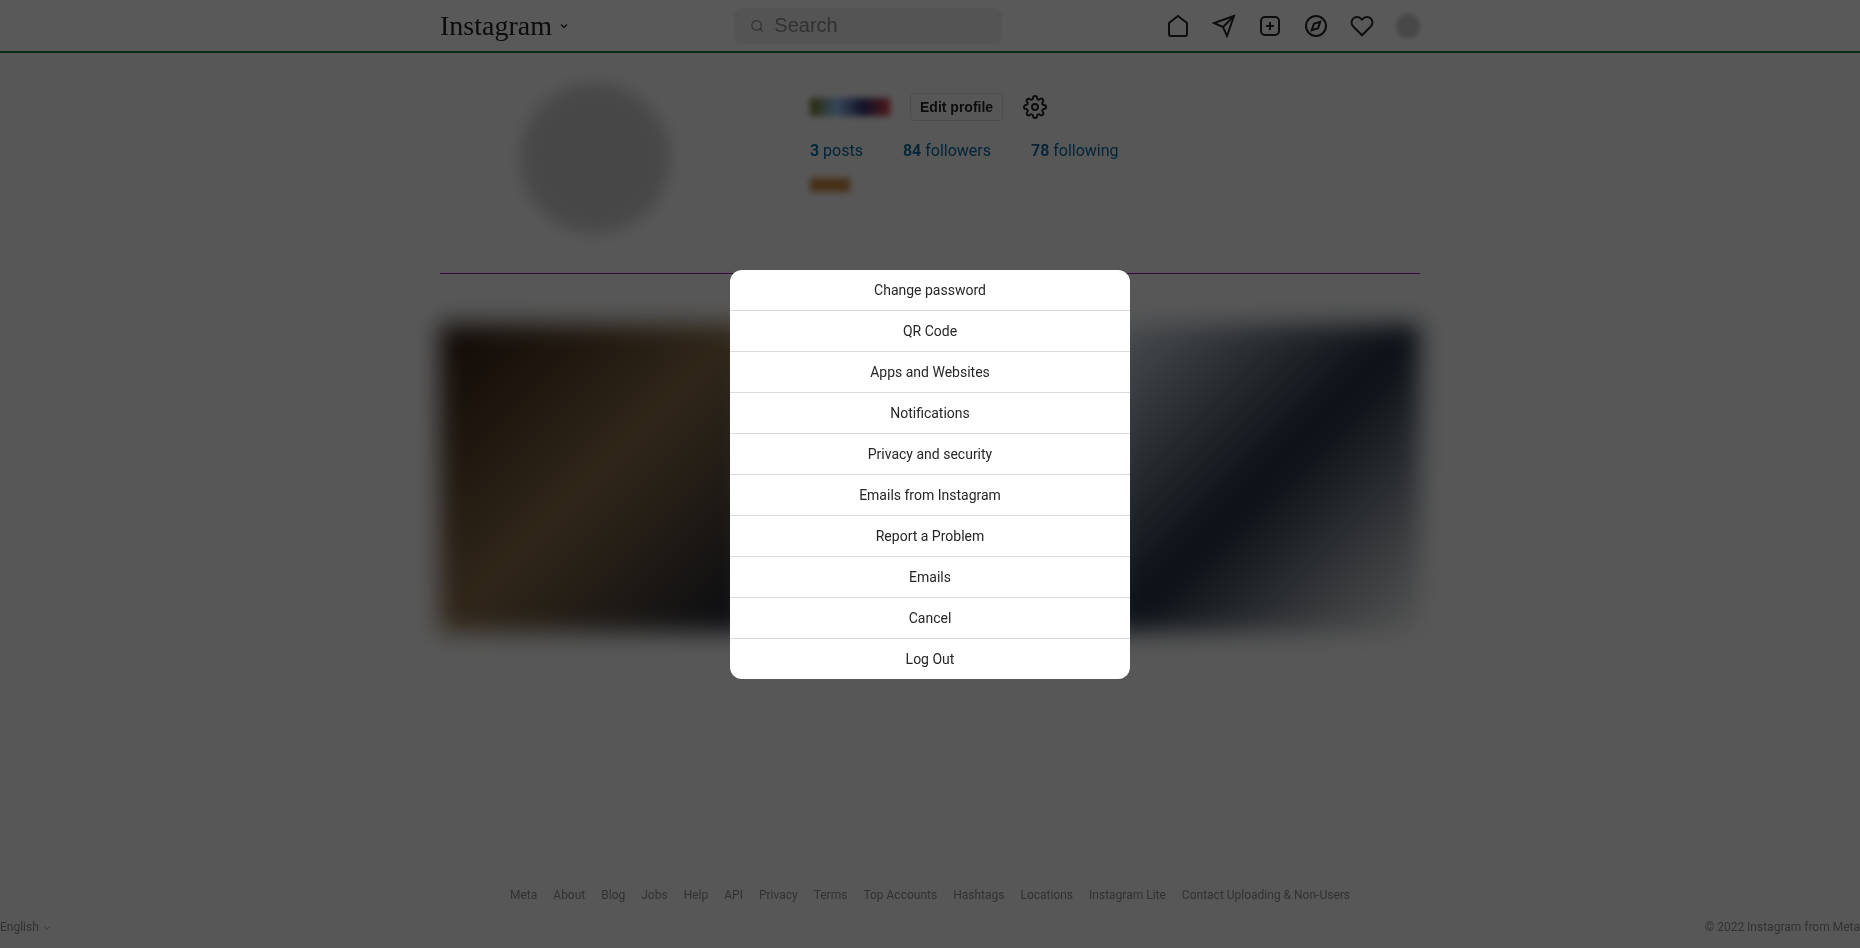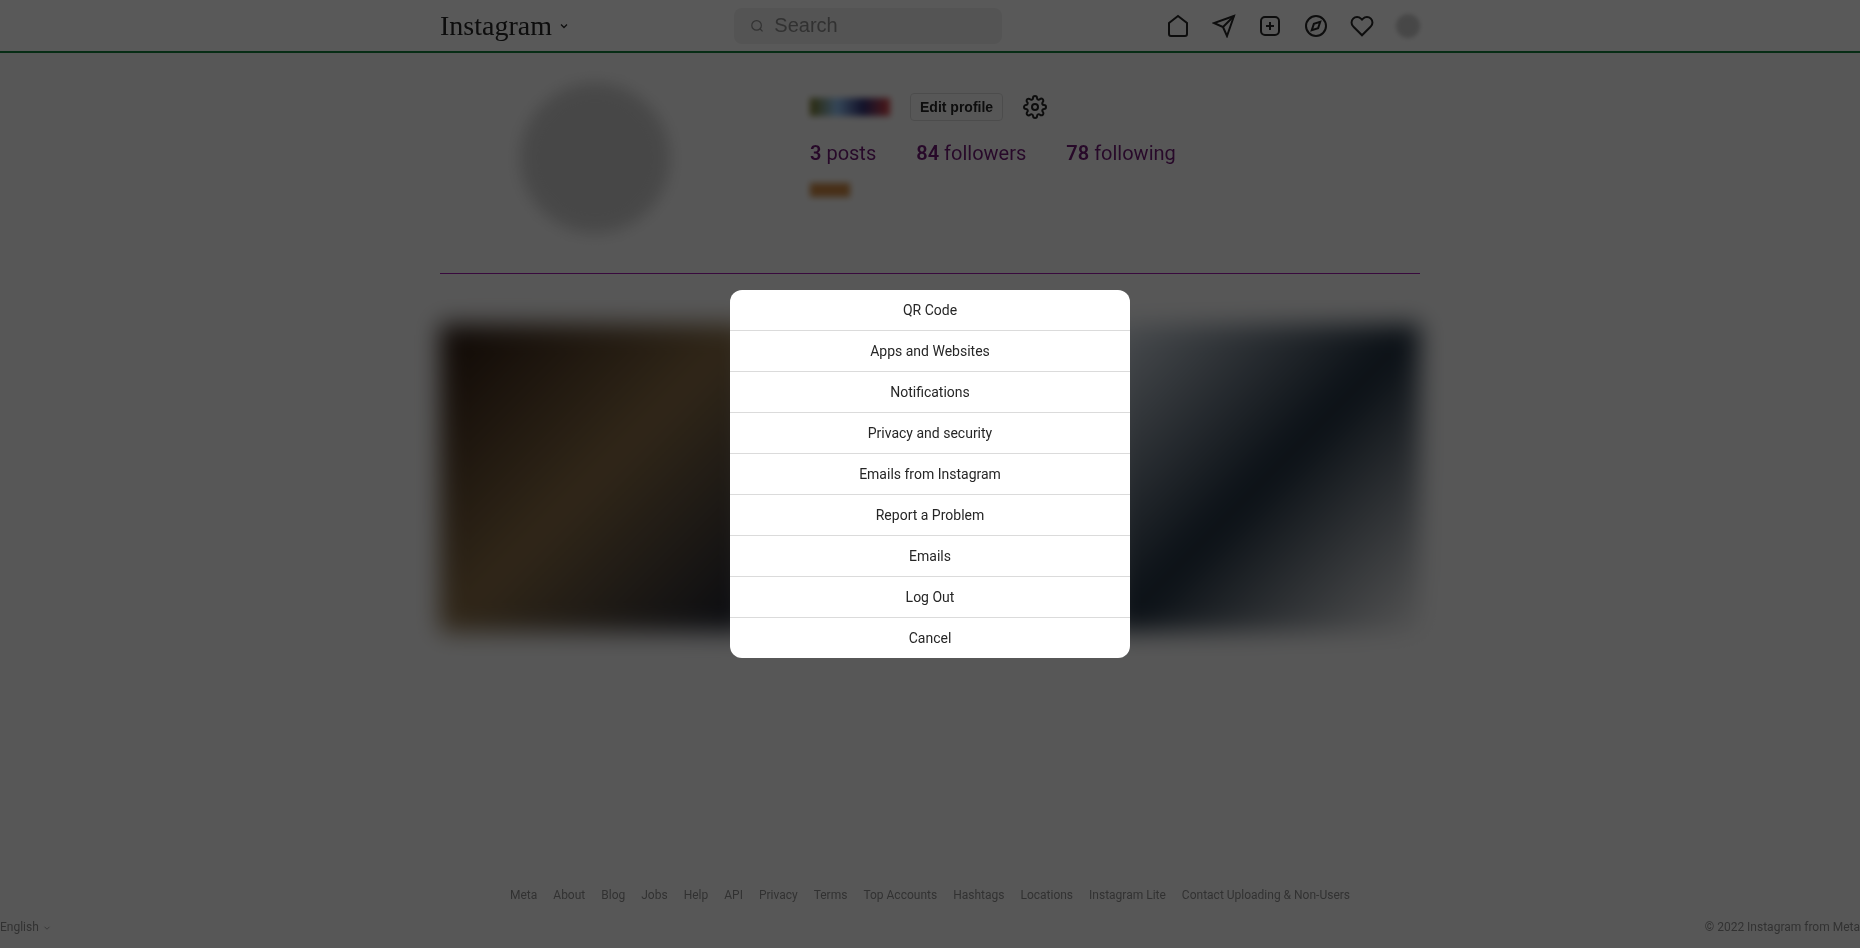--- a/index.html
+++ b/index.html
@@ -91,21 +91,21 @@
     .edit-btn {
       background: transparent;
       border: 1px solid #dbdbdb;
       border-radius: 4px;
       padding: 5px 9px;
       font-size: 14px;
       font-weight: 600;
       color: #262626;
       cursor: pointer;
     }
-    .stats { display: flex; gap: 40px; font-size: 20px; color: #701a75; }
+    .stats { display: flex; gap: 40px; font-size: 16px; color: #0369a1; }
     .stats strong { font-weight: 600; }
     .bio-blur { width: 40px; height: 14px; background:#c84; filter: blur(3px); margin-top: 18px; }
     
     .posts-grid {
       display: grid;
       grid-template-columns: repeat(3, 1fr);
       gap: 28px;
     }
     .post {
       aspect-ratio: 1/1;
@@ -255,23 +255,24 @@
   <div class="footer-bottom">
     <span><span>English</span> <svg style="vertical-align:middle" width="10" height="10" viewBox="0 0 24 24" fill="none" stroke="currentColor" stroke-width="2">
           <polyline points="6 9 12 15 18 9"></polyline>
         </svg></span>
     <span>© 2022 Instagram from Meta</span>
   </div>
 </div>
 
 <div class="overlay">
   <div class="modal" id="settings-modal">
+      <div class="modal-item">Change password</div>
       <div class="modal-item">QR Code</div>
       <div class="modal-item">Apps and Websites</div>
       <div class="modal-item">Notifications</div>
       <div class="modal-item">Privacy and security</div>
       <div class="modal-item">Emails from Instagram</div>
       <div class="modal-item">Report a Problem</div>
       <div class="modal-item">Emails</div>
+      <div class="modal-item">Cancel</div>
       <div class="modal-item">Log Out</div>
-      <div class="modal-item">Cancel</div>
     </div>
 </div>
 
 </body></html>

